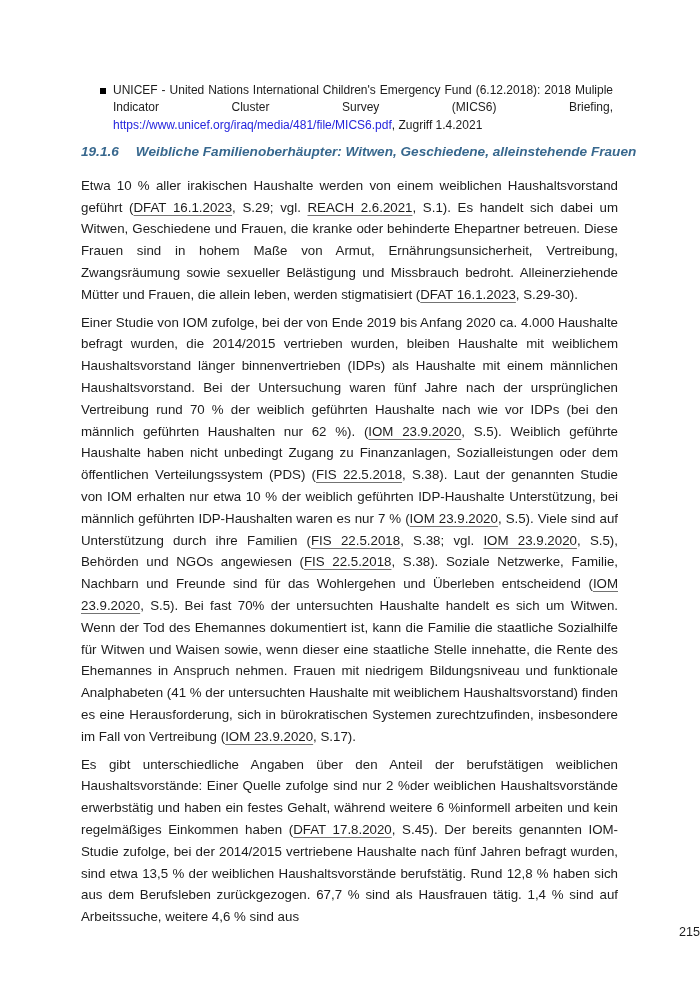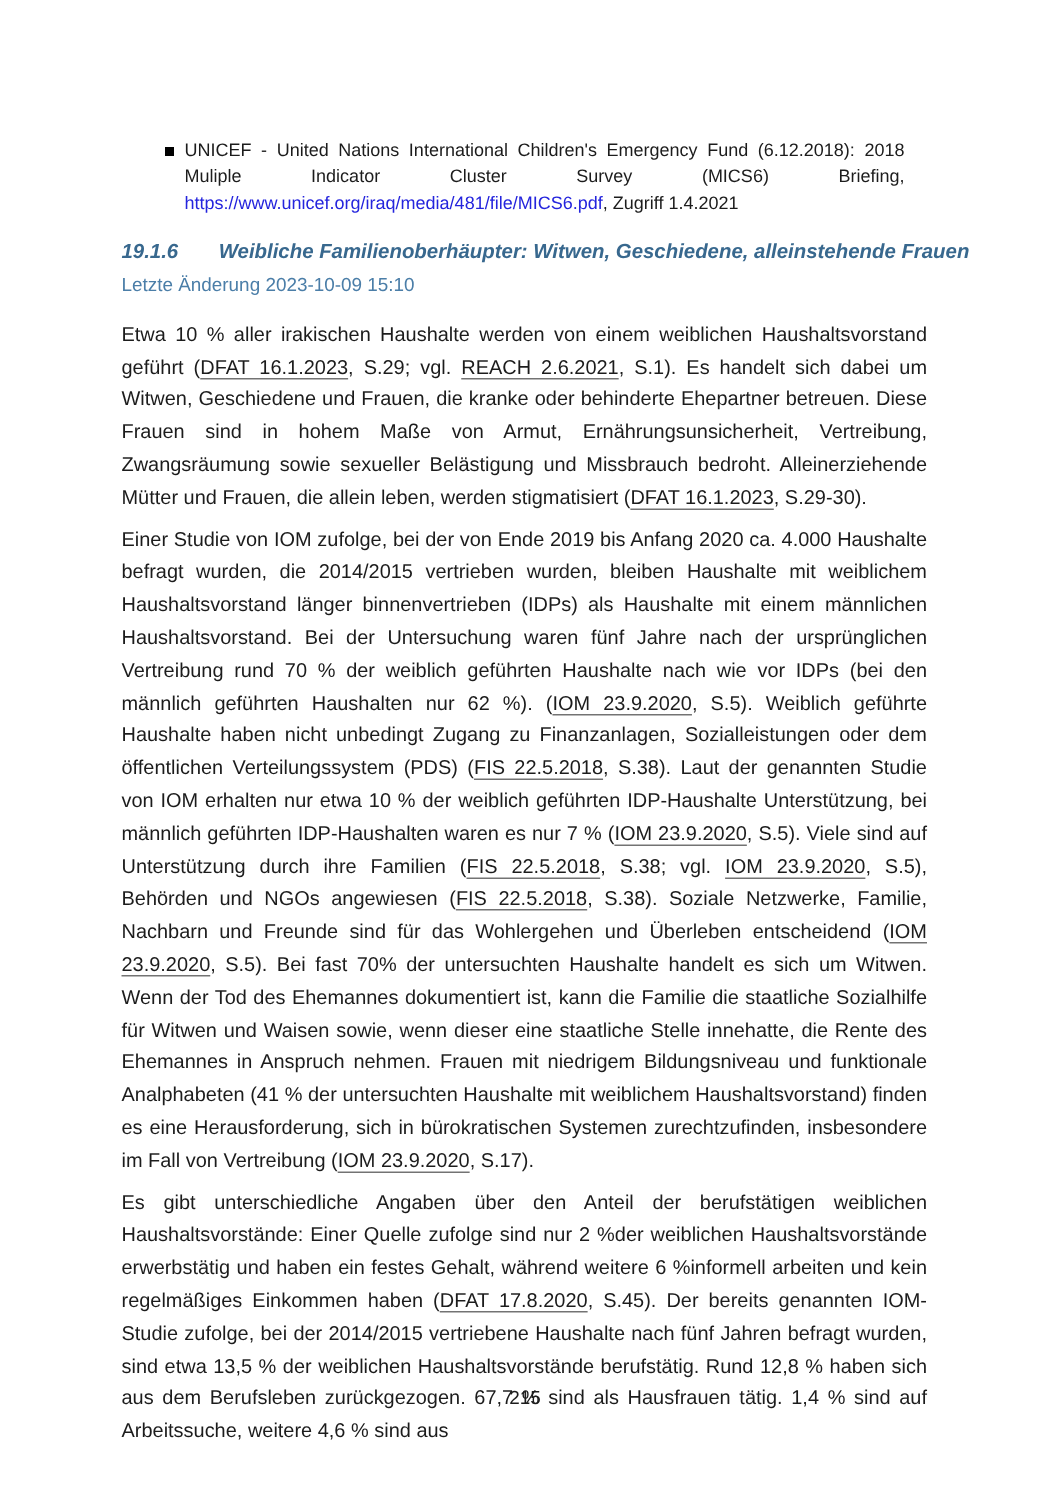--- a/index.html
+++ b/index.html
@@ -10,34 +10,34 @@
     font-family:"Liberation Sans","DejaVu Sans",sans-serif;
     color:var(--text-color,#1c1c1c);
     overflow:hidden;
   }
   .content{
     position:absolute;
     left:81px;top:77px;width:537px;
   }
   
   .refs{list-style:none;margin:0;padding:0;font-size:12px;line-height:17.3px;text-align:justify;}
-  .refs li{position:relative;padding-left:27px;margin:15px;}
+  .refs li{position:relative;padding-left:27px;margin:5px;}
   .bullet{
     position:absolute;left:14px;top:5.5px;
     width:6px;height:6px;background:#000;display:block;
   }
   
   .heading{
     margin:9px 0 0 0;
     font-size:13.6px;line-height:18px;
     font-weight:bold;font-style:italic;
     color:var(--heading-blue,#38688e);
     white-space:nowrap;
   }
-  .hnum{display:inline-block;margin-right:27px;}
+  .hnum{display:inline-block;margin-right:17px;}
   .lastchange{
     margin:5px 0 0 0;
     font-size:12.6px;line-height:16px;
     color:var(--subtitle-blue,#4b7ea8);
   }
   
   .paras{margin-top:14px;}
   .para{
     margin:0 0 6px 0;
     font-size:13.3px;line-height:21.8px;
@@ -45,38 +45,37 @@
   }
   .cite{
     text-decoration:underline;
     text-decoration-thickness:1px;
     text-decoration-color:rgba(0,0,0,.55);
     text-underline-offset:3px;
   }
   .link{color:var(--link-blue,#2424dd);}
   .pagenum{
     position:absolute;left:0;top:925px;width:100%;
-    text-align:center;
+    text-align:right;
     font-size:12.6px;color:#1c1c1c;
   }
 </style>
 </head>
 <body>
 
 <div class="page" style="--heading-blue: #38688e; --subtitle-blue: #4b7ea8; --link-blue: #2424dd; --text-color: #1c1c1c;">
   <div class="content">
     <ul class="refs" id="refs">
         <li><span class="bullet"></span><span>UNICEF - United Nations International Children's Emergency Fund (6.12.2018): 2018 Muliple Indicator Cluster Survey (MICS6) Briefing, </span><span class="link">https://www.unicef.org/iraq/media/481/file/MICS6.pdf</span><span>, Zugriff 1.4.2021</span></li>
       </ul>
 
     <h3 class="heading">
       <span class="hnum">19.1.6</span><span class="htitle">Weibliche Familienoberhäupter: Witwen, Geschiedene, alleinstehende Frauen</span>
     </h3>
 
-    <div class="lastchange">Letzte Änderung 2023-10-09 15:10</div>
 
     <div class="paras" id="paras">
         <p class="para"><span>Etwa 10 % aller irakischen Haushalte werden von einem weiblichen Haushaltsvorstand geführt (</span><span class="cite">DFAT 16.1.2023</span><span>, S.29; vgl. </span><span class="cite">REACH 2.6.2021</span><span>, S.1). Es handelt sich dabei um Witwen, Geschiedene und Frauen, die kranke oder behinderte Ehepartner betreuen. Diese Frauen sind in hohem Maße von Armut, Ernährungsunsicherheit, Vertreibung, Zwangsräumung sowie sexueller Belästigung und Missbrauch bedroht. Alleinerziehende Mütter und Frauen, die allein leben, werden stigmatisiert (</span><span class="cite">DFAT 16.1.2023</span><span>, S.29-30).</span></p>
         <p class="para"><span>Einer Studie von IOM zufolge, bei der von Ende 2019 bis Anfang 2020 ca. 4.000 Haushalte befragt wurden, die 2014/2015 vertrieben wurden, bleiben Haushalte mit weiblichem Haushaltsvorstand länger binnenvertrieben (IDPs) als Haushalte mit einem männlichen Haushaltsvorstand. Bei der Untersuchung waren fünf Jahre nach der ursprünglichen Vertreibung rund 70 % der weiblich geführten Haushalte nach wie vor IDPs (bei den männlich geführten Haushalten nur 62 %). (</span><span class="cite">IOM 23.9.2020</span><span>, S.5). Weiblich geführte Haushalte haben nicht unbedingt Zugang zu Finanzanlagen, Sozialleistungen oder dem öffentlichen Verteilungssystem (PDS) (</span><span class="cite">FIS 22.5.2018</span><span>, S.38). Laut der genannten Studie von IOM erhalten nur etwa 10 % der weiblich geführten IDP-Haushalte Unterstützung, bei männlich geführten IDP-Haushalten waren es nur 7 % (</span><span class="cite">IOM 23.9.2020</span><span>, S.5). Viele sind auf Unterstützung durch ihre Familien (</span><span class="cite">FIS 22.5.2018</span><span>, S.38; vgl. </span><span class="cite">IOM 23.9.2020</span><span>, S.5), Behörden und NGOs angewiesen (</span><span class="cite">FIS 22.5.2018</span><span>, S.38). Soziale Netzwerke, Familie, Nachbarn und Freunde sind für das Wohlergehen und Überleben entscheidend (</span><span class="cite">IOM 23.9.2020</span><span>, S.5). Bei fast 70% der untersuchten Haushalte handelt es sich um Witwen. Wenn der Tod des Ehemannes dokumentiert ist, kann die Familie die staatliche Sozialhilfe für Witwen und Waisen sowie, wenn dieser eine staatliche Stelle innehatte, die Rente des Ehemannes in Anspruch nehmen. Frauen mit niedrigem Bildungsniveau und funktionale Analphabeten (41 % der untersuchten Haushalte mit weiblichem Haushaltsvorstand) finden es eine Herausforderung, sich in bürokratischen Systemen zurechtzufinden, insbesondere im Fall von Vertreibung (</span><span class="cite">IOM 23.9.2020</span><span>, S.17).</span></p>
         <p class="para"><span>Es gibt unterschiedliche Angaben über den Anteil der berufstätigen weiblichen Haushaltsvorstände: Einer Quelle zufolge sind nur 2 %der weiblichen Haushaltsvorstände erwerbstätig und haben ein festes Gehalt, während weitere 6 %informell arbeiten und kein regelmäßiges Einkommen haben (</span><span class="cite">DFAT 17.8.2020</span><span>, S.45). Der bereits genannten IOM-Studie zufolge, bei der 2014/2015 vertriebene Haushalte nach fünf Jahren befragt wurden, sind etwa 13,5 % der weiblichen Haushaltsvorstände berufstätig. Rund 12,8 % haben sich aus dem Berufsleben zurückgezogen. 67,7 % sind als Hausfrauen tätig. 1,4 % sind auf Arbeitssuche, weitere 4,6 % sind aus</span></p>
       </div>
   </div>
 
   <div class="pagenum">215</div>
 </div>

